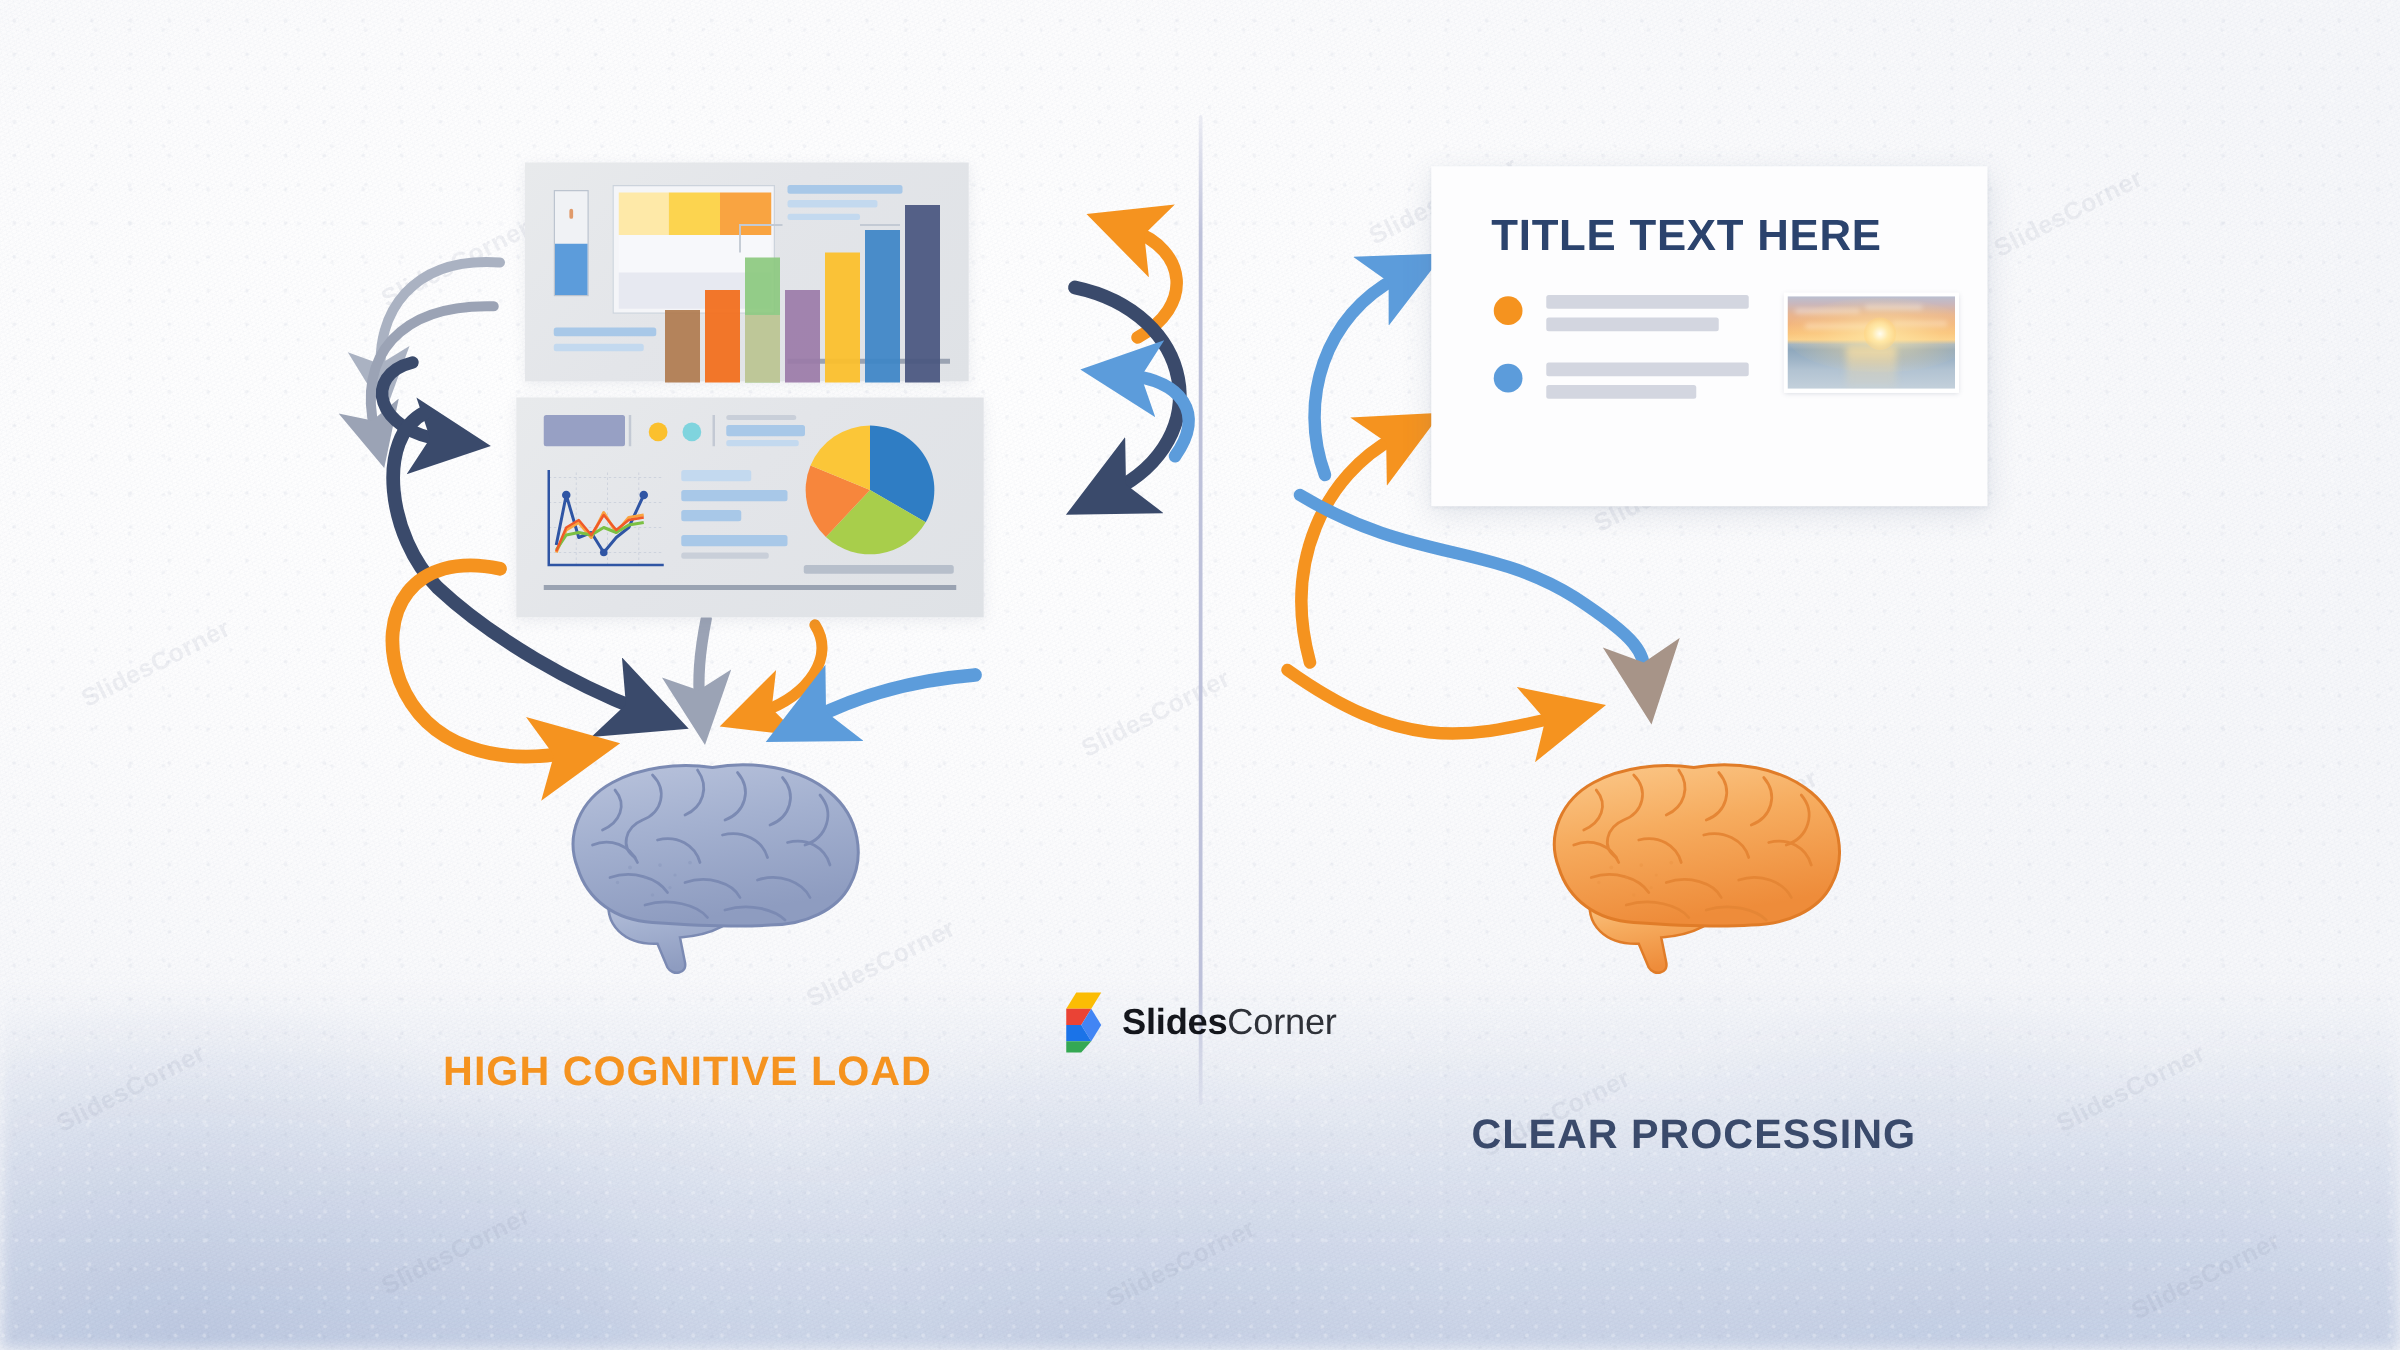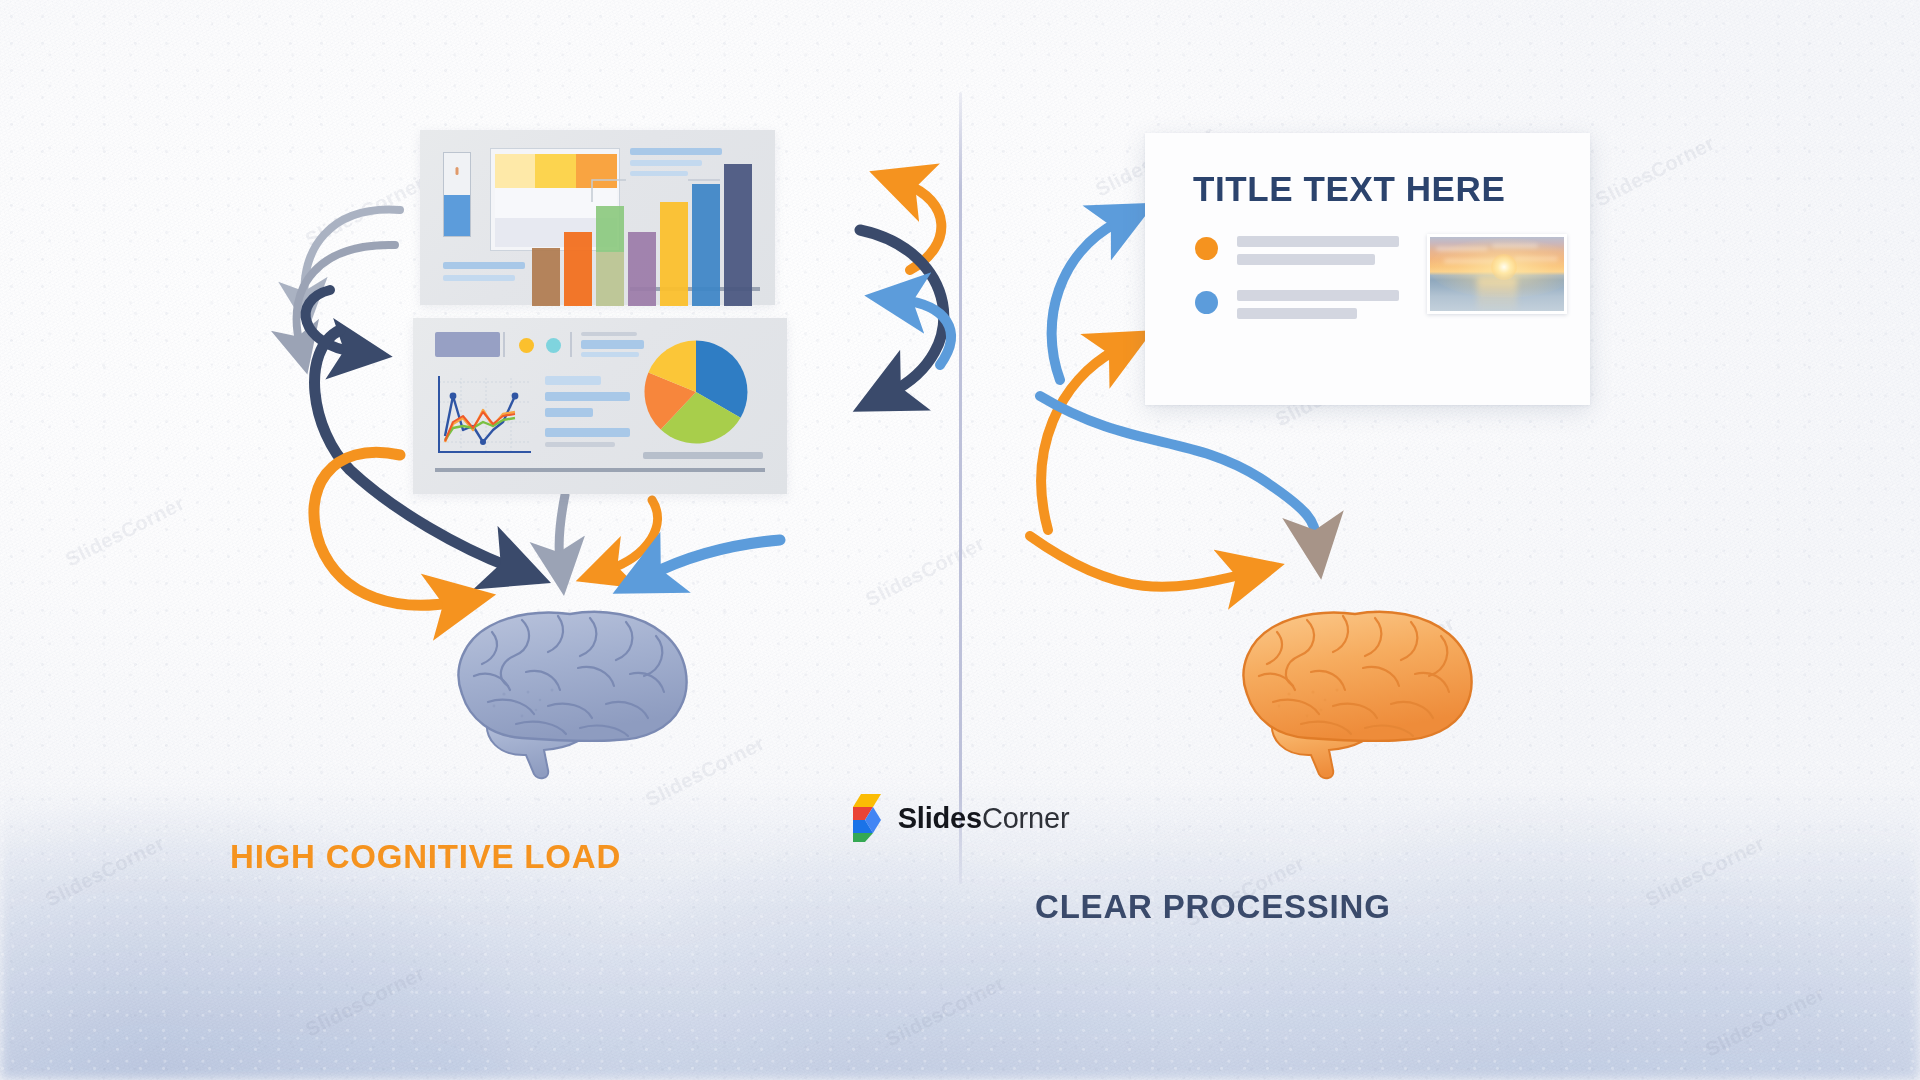--- a/index.html
+++ b/index.html
@@ -144,21 +144,21 @@
   .photo .cloud {
     position:absolute; height: 4px; border-radius: 3px;
     background: rgba(255,255,255,.40); filter: blur(2px);
   }
 
   
   .brain-wrap { position:absolute; }
 
   
   .caption {
-    position:absolute; 
+    position:absolute; text-align:center;
     font-size: 33px; font-weight: 700; letter-spacing: .8px;
     font-family: "Liberation Sans", sans-serif;
     white-space: nowrap;
   }
 
   
   .logo-wrap {
     position:absolute; left: 0; right: 0; bottom: 236px;
     display:flex; align-items:center; justify-content:center; gap: 13px;
   }

